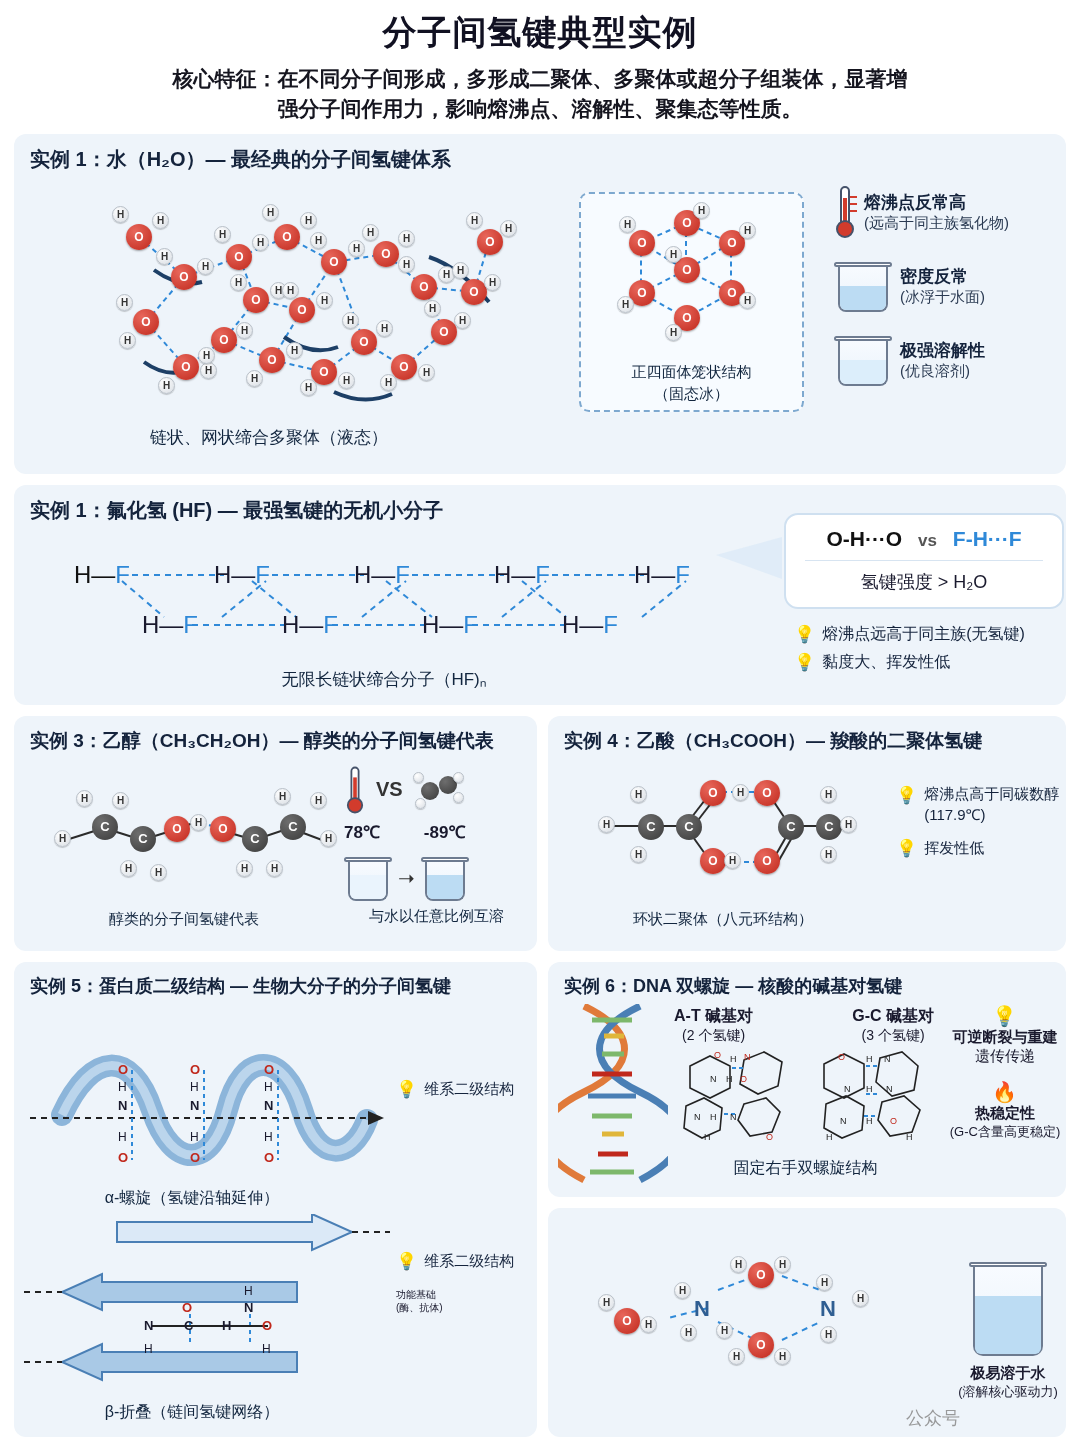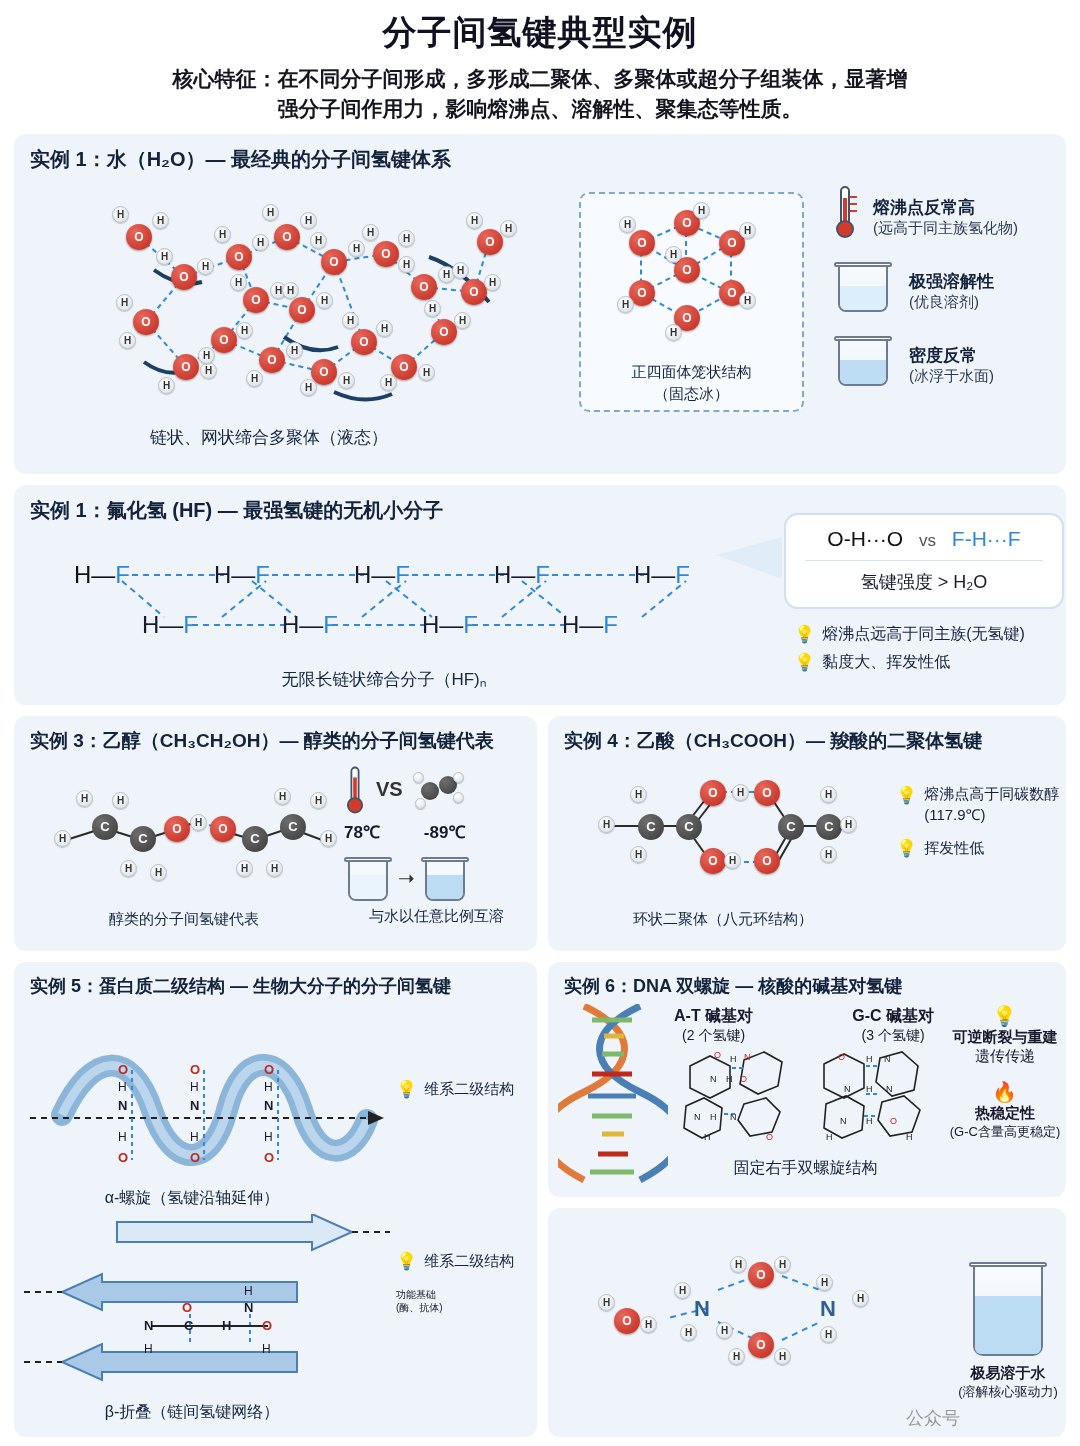--- a/index.html
+++ b/index.html
@@ -52,21 +52,21 @@
     display:flex; align-items:center; justify-content:center;
     font-size:10px; color:#fff; font-weight:bold;
   }
   .atomO { background:radial-gradient(circle at 34% 30%, #e8675b, #c0281c); width:26px; height:26px; font-size:12px;
            box-shadow:0 1px 2px rgba(0,0,0,.35); }
   .atomH { background:radial-gradient(circle at 34% 30%, #ffffff, #d8dde3); color:#333; width:17px; height:17px; font-size:10px;
            border:1px solid #b9c0c8; box-shadow:0 1px 1px rgba(0,0,0,.2); }
   .atomC { background:radial-gradient(circle at 34% 30%, #6e6e6e, #3a3a3a); width:26px; height:26px; font-size:13px; }
 
   
-  .info { display:flex; align-items:flex-end; gap:17px; margin-bottom:10px; }
+  .info { display:flex; align-items:center; gap:8px; margin-bottom:10px; }
   .info .txt b { display:block; font-size:17px; color:#14233c; }
   .info .txt span { display:block; font-size:15px; color:#2a3a52; }
 
   .bullet { display:flex; align-items:center; gap:7px; font-size:16px; color:#14233c; margin:7px 0; }
   .bulb { font-size:17px; }
 
   .thermo { width:22px; height:52px; position:relative; }
   .thermo .tube { position:absolute; left:6px; top:0; width:10px; height:38px; background:#fff; border:2px solid #45526a; border-radius:5px 5px 0 0; }
   .thermo .fill { position:absolute; left:9px; top:12px; width:4px; height:26px; background:#d23b2c; }
   .thermo .bulbB { position:absolute; left:2px; bottom:0; width:18px; height:18px; background:#d23b2c; border:2px solid #45526a; border-radius:50%; }
@@ -194,37 +194,37 @@
             <div class="tick" style="top:24px;"></div>
         </div>
         <div class="txt">
           <b>熔沸点反常高</b>
           <span>(远高于同主族氢化物)</span>
         </div>
       </div>
       <div class="info" style="margin-top:22px;">
         <div class="beaker">
           <div class="glass"></div>
+            <div class="liq"></div>
+            <div class="rim"></div>
+        </div>
+        <div class="txt">
+          <b>密度反常</b>
+          <span>(冰浮于水面)</span>
+        </div>
+      </div>
+      <div class="info" style="margin-top:22px;">
+        <div class="beaker">
+          <div class="glass"></div>
             <div class="liq" style="background:#dceefb;"></div>
             <div class="rim"></div>
         </div>
         <div class="txt">
           <b>极强溶解性</b>
           <span>(优良溶剂)</span>
-        </div>
-      </div>
-      <div class="info" style="margin-top:22px;">
-        <div class="beaker">
-          <div class="glass"></div>
-            <div class="liq"></div>
-            <div class="rim"></div>
-        </div>
-        <div class="txt">
-          <b>密度反常</b>
-          <span>(冰浮于水面)</span>
         </div>
       </div>
     </div>
   </div>
 
   <div class="card" style="height:220px;">
     <h2>实例 1：氟化氢 (HF) — 最强氢键的无机小分子</h2>
 
     <div style="position:absolute; left:20px; top:62px; width:700px; height:110px;">
       <svg width="700" height="110" viewBox="0 0 700 110" style="position:absolute;left:0;top:0;">
@@ -252,21 +252,21 @@
       <div style="position:absolute; left:460px; top:14px; font-size:24px;"><span>H</span>—<span style="color:#2f89d8;">F</span></div>
       <div style="position:absolute; left:600px; top:14px; font-size:24px;"><span>H</span>—<span style="color:#2f89d8;">F</span></div>
       <div style="position:absolute; left:108px; top:64px; font-size:24px;"><span>H</span>—<span style="color:#2f89d8;">F</span></div>
       <div style="position:absolute; left:248px; top:64px; font-size:24px;"><span>H</span>—<span style="color:#2f89d8;">F</span></div>
       <div style="position:absolute; left:388px; top:64px; font-size:24px;"><span>H</span>—<span style="color:#2f89d8;">F</span></div>
       <div style="position:absolute; left:528px; top:64px; font-size:24px;"><span>H</span>—<span style="color:#2f89d8;">F</span></div>
     </div>
     <div class="caption" style="position:absolute; left:20px; top:178px; width:700px;">无限长链状缔合分子（HF)ₙ</div>
 
     <div style="position:absolute; left:770px; top:28px; width:280px; height:96px; background:#ffffff; border:2px solid #cfe0f0; border-radius:14px; display:flex; flex-direction:column; align-items:center; justify-content:center;">
-      <div style="font-size:21px; font-weight:normal;">
+      <div style="font-size:21px; font-weight:bold;">
         <span style="color:#111;">O-H···O</span>
         <span style="color:#555; font-size:17px; margin:0 10px;">vs</span>
         <span style="color:#2f89d8;">F-H···F</span>
       </div>
       <div style="width:86%; height:1px; background:#d7e4f1; margin:9px 0;"></div>
       <div style="font-size:18px;">氢键强度 &gt; H₂O</div>
     </div>
     <div style="position:absolute; left:700px; top:48px; width:72px; height:50px;">
       <svg width="72" height="50" viewBox="0 0 72 50">
           <path d="M2 22 L68 4 L68 46 Z" fill="#dbe9f7" opacity=".75"></path>

